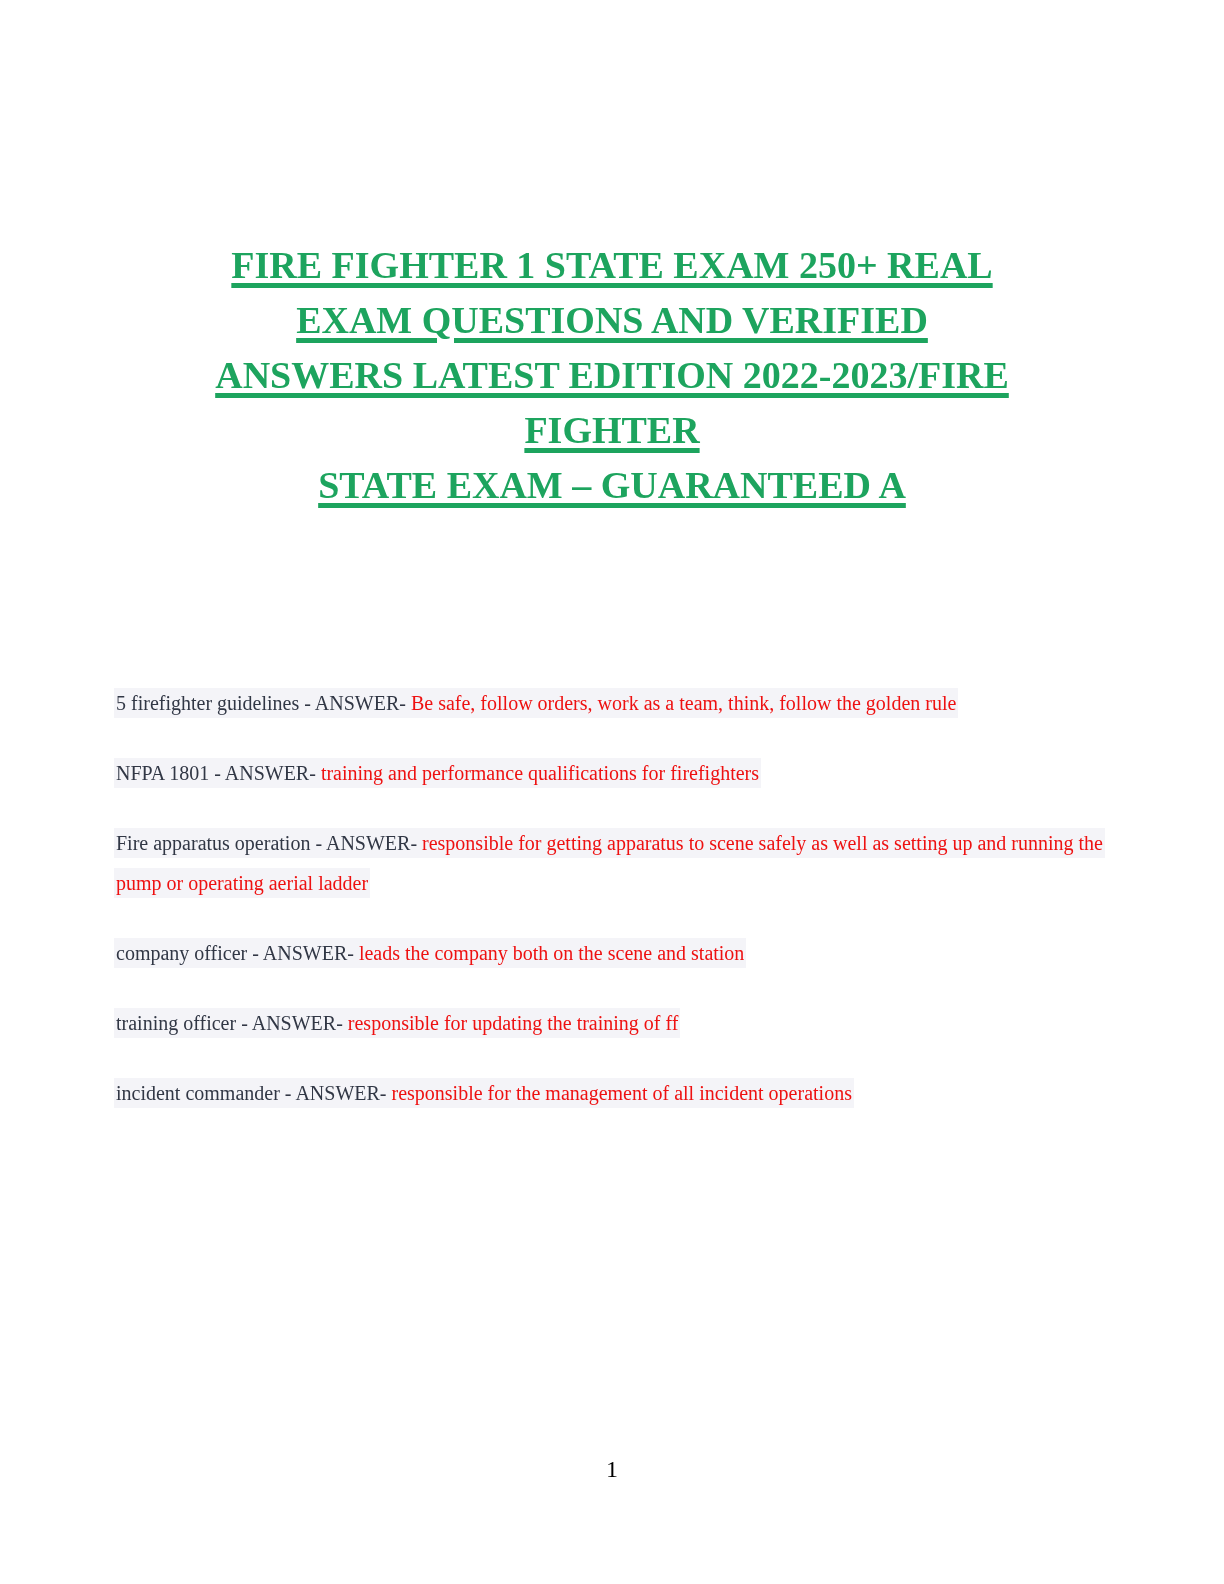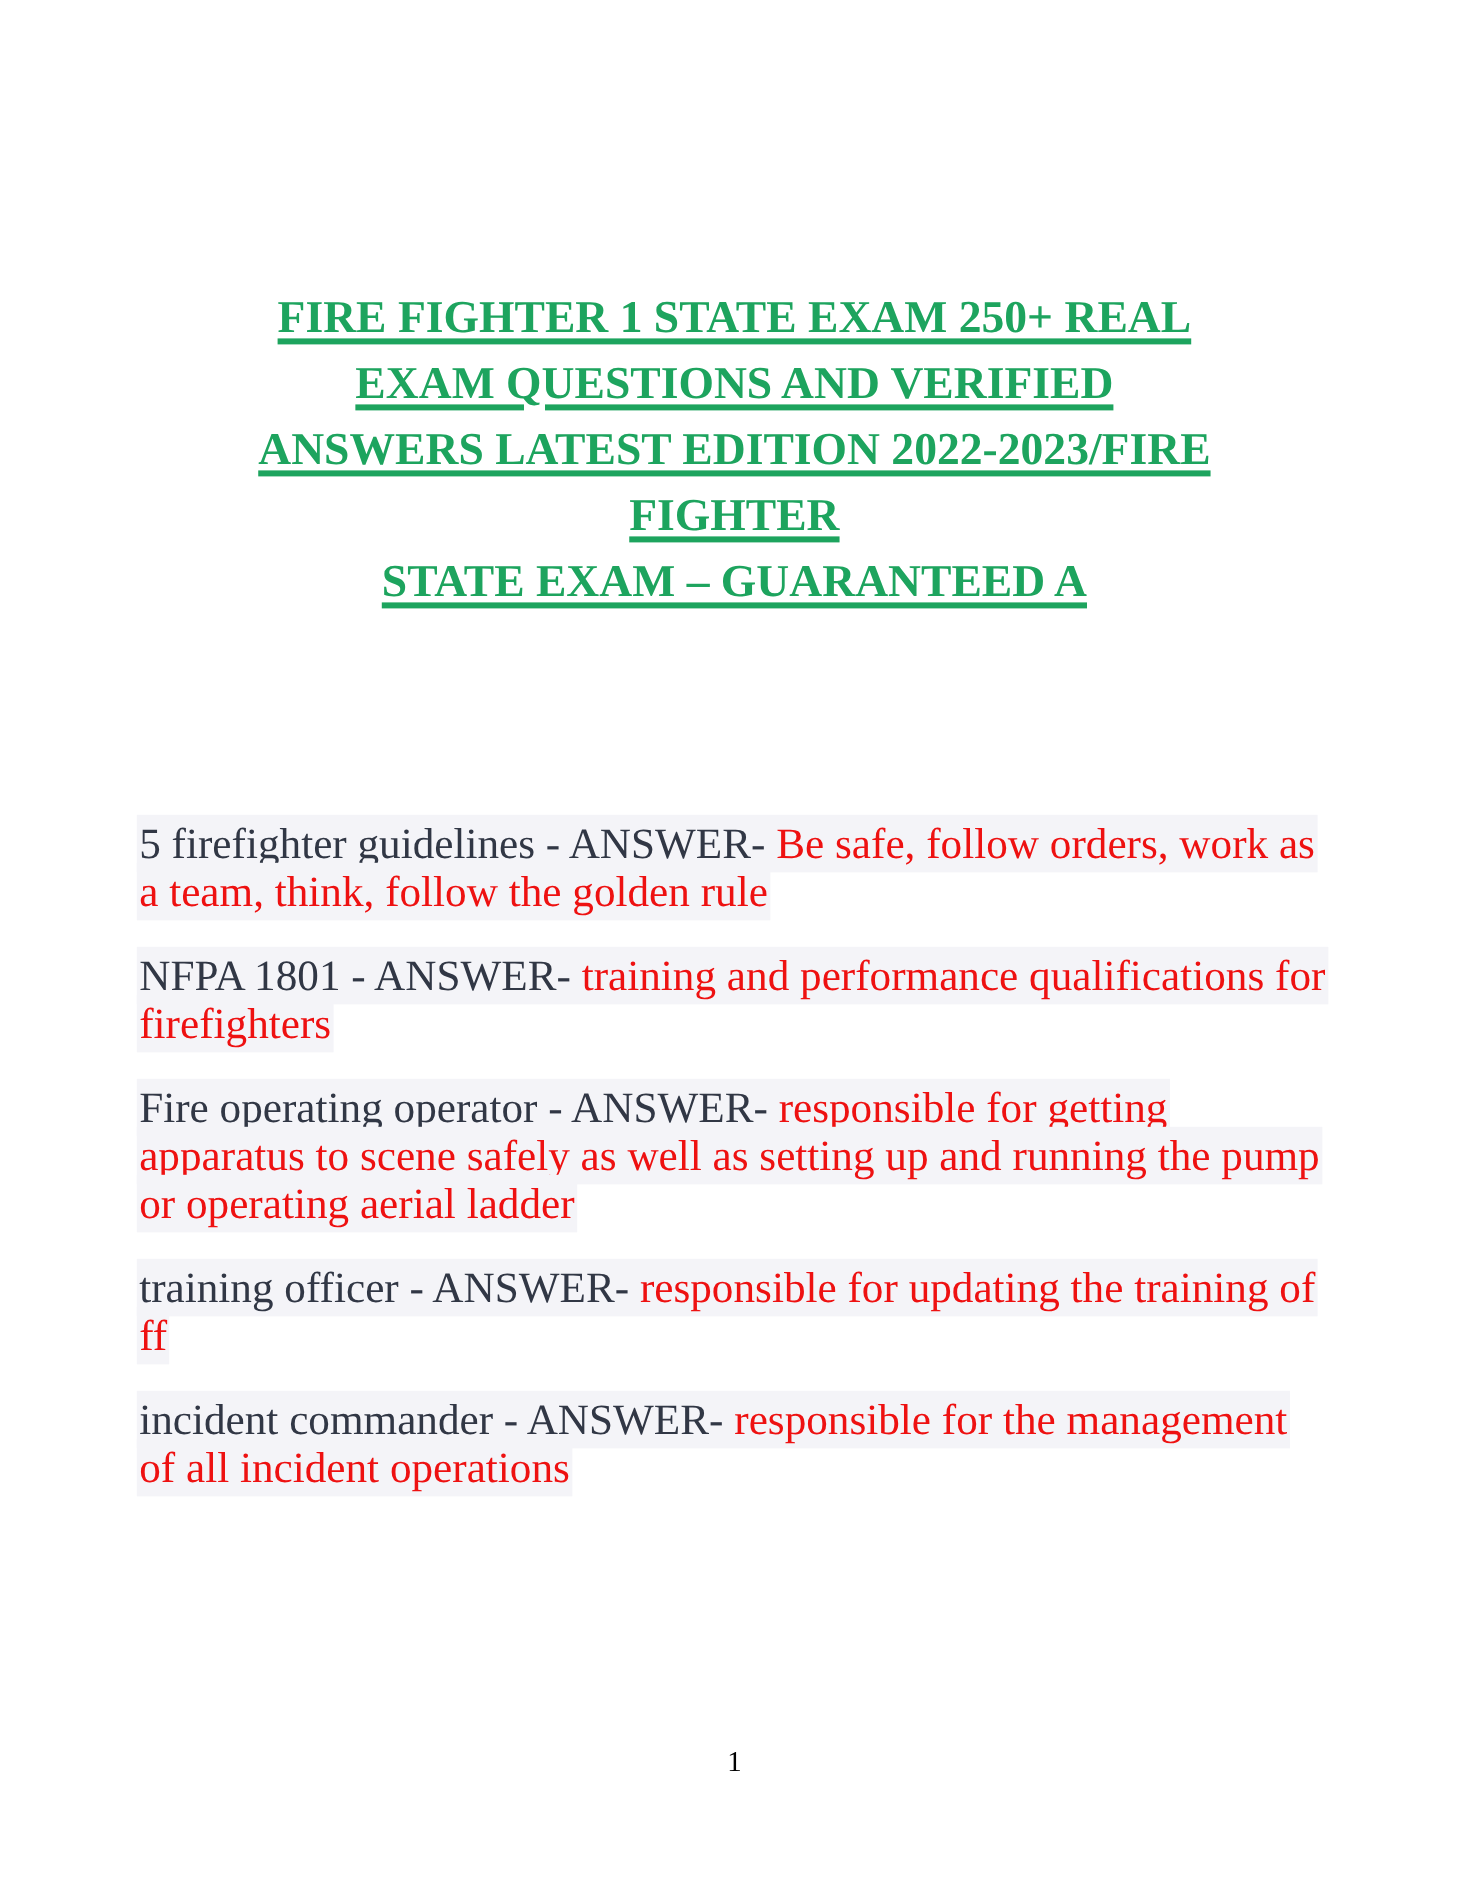--- a/index.html
+++ b/index.html
@@ -32,21 +32,21 @@
   .t-line .u {
     text-decoration: underline;
     text-decoration-thickness: 5px;
     text-underline-offset: 5px;
     text-decoration-color: #1da45e;
   }
   
   .qa-list { margin-top: 170px; }
   p.qa {
     margin: 0 0 30px 0;
-    font-size: 36px;
+    font-size: 20px;
     line-height: 40px;
   }
   p.qa .hl {
     background: #f4f4f8;
     padding: 4px 2px;
     -webkit-box-decoration-break: clone;
     box-decoration-break: clone;
   }
   p.qa .q { color: #313745; }
   p.qa .a { color: #ee1111; }
@@ -74,22 +74,23 @@
     <div class="t-line left"><span class="u">FIGHTER</span></div>
     <div class="t-line center"><span class="u">STATE EXAM – GUARANTEED A</span></div>
   </header>
 
   <main class="qa-list">
 
     <p class="qa"><span class="hl"><span class="q"><span>5 firefighter guidelines</span><span> - ANSWER- </span></span><span class="a">Be safe, follow orders, work as a team, think, follow the golden rule</span></span></p>
 
     <p class="qa"><span class="hl"><span class="q"><span>NFPA 1801</span><span> - ANSWER- </span></span><span class="a">training and performance qualifications for firefighters</span></span></p>
 
-    <p class="qa"><span class="hl"><span class="q"><span>Fire operating operator</span><span> - ANSWER- </span></span><span class="a">responsible for getting apparatus to scene safely as well as setting up and running the pump or operating aerial ladder</span></span></p>
+    <p class="qa"><span class="hl"><span class="q"><span>Fire apparatus operation</span><span> - ANSWER- </span></span><span class="a">responsible for getting apparatus to scene safely as well as setting up and running the pump or operating aerial ladder</span></span></p>
 
+    <p class="qa"><span class="hl"><span class="q"><span>company officer</span><span> - ANSWER- </span></span><span class="a">leads the company both on the scene and station</span></span></p>
 
 
     <p class="qa"><span class="hl"><span class="q"><span>training officer</span><span> - ANSWER- </span></span><span class="a">responsible for updating the training of ff</span></span></p>
 
     <p class="qa"><span class="hl"><span class="q"><span>incident commander</span><span> - ANSWER- </span></span><span class="a">responsible for the management of all incident operations</span></span></p>
 
   </main>
 
   <footer>
     <div class="pageno">1</div>

